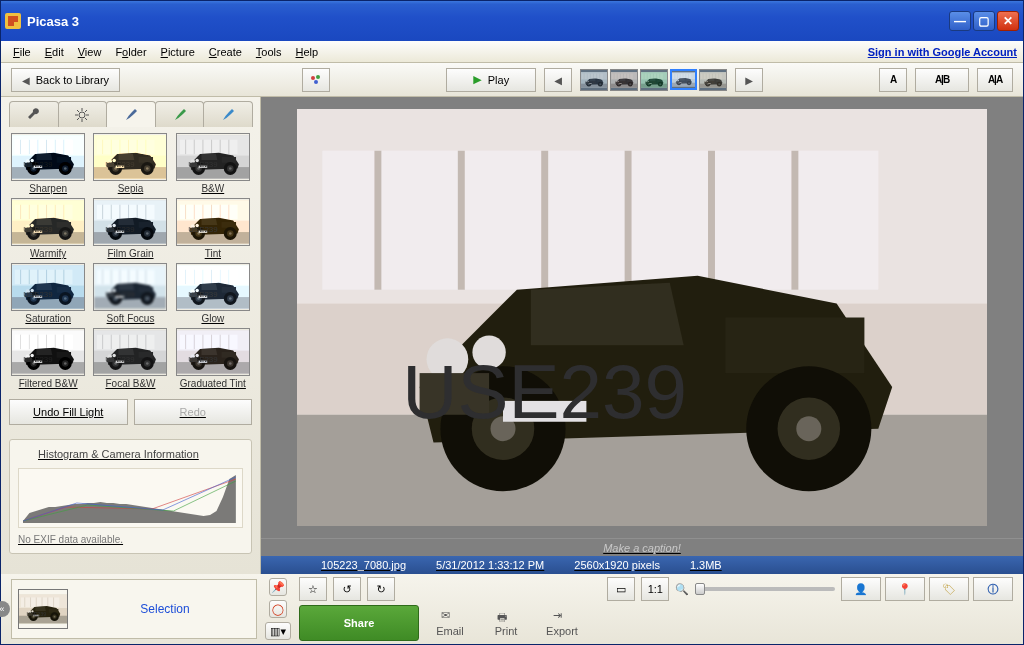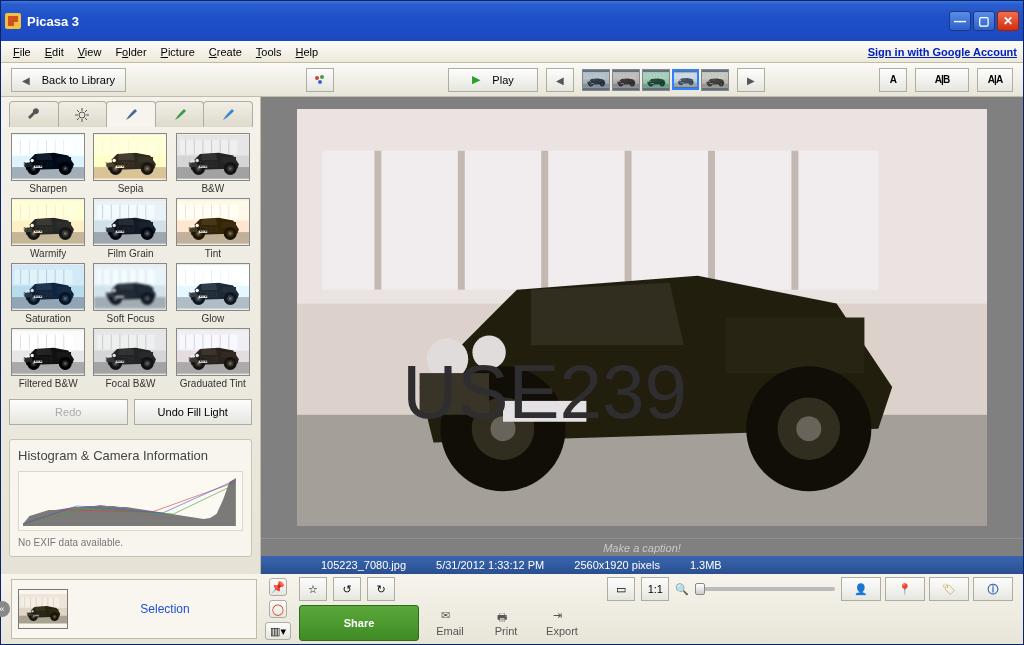--- a/index.html
+++ b/index.html
@@ -11,45 +11,45 @@
 .titlebar .title { flex: 1; font-weight: bold; font-size: 13px; }
 .titlebar .winbtns { display: flex; gap: 2px; }
 .winbtn { width: 22px; height: 20px; background: linear-gradient(#5a8ee8,#2f5fc8); border: 1px solid #1a3a80; border-radius: 3px; display: flex; align-items: center; justify-content: center; color: #fff; font-weight: bold; font-size: 12px; }
 .winbtn.close { background: linear-gradient(#f07050,#d03010); border-color: #a02000; }
 .menubar { height: 22px; background: linear-gradient(#fdfdfc,#ece9d8); border-bottom: 1px solid #c0bca8; display: flex; align-items: center; padding: 0 6px; gap: 2px; }
 .menubar .menu { padding: 2px 6px; cursor: default; }
 .menubar .menu u { text-decoration: underline; }
 .menubar .spacer { flex: 1; }
 .menubar .signin { color: #0020c0; text-decoration: underline; cursor: pointer; font-weight: bold; }
 .toolbar { height: 34px; background: linear-gradient(#fafaf7,#e8e5d8); border-bottom: 1px solid #c0bca8; display: flex; align-items: center; padding: 0 10px; gap: 8px; }
-.btn { height: 24px; background: linear-gradient(#fdfdfd,#e6e6e0); border: 1px solid #b0aca0; border-radius: 0; display: flex; align-items: center; justify-content: center; padding: 0 10px; gap: 12px; cursor: default; }
+.btn { height: 24px; background: linear-gradient(#fdfdfd,#e6e6e0); border: 1px solid #b0aca0; border-radius: 0; display: flex; align-items: center; justify-content: center; padding: 0 10px; gap: 6px; cursor: default; }
 .btn.sq { width: 28px; padding: 0; }
 .arrow-left::before { content: "◀"; font-size: 10px; color: #555; }
 .arrow-right::before { content: "▶"; font-size: 10px; color: #555; }
 .play-tri { color: #2a9d2a; font-size: 11px; }
 .thumbstrip { display: flex; gap: 2px; }
 .thumbstrip .th { width: 28px; height: 22px; border: 1px solid #888; background: #607080; }
 .thumbstrip .th.sel { border: 2px solid #3080ff; width: 27px; height: 21px; }
 .th-img { width: 100%; height: 100%; }
 .lbl-a { font-weight: bold; font-size: 10px; letter-spacing: -1px; }
-.body { flex: 1; display: flex; background: #4c1d95; min-height: 0; }
+.body { flex: 1; display: flex; background: #4c1d95; min-height: 0; text-decoration: underline; }
 .sidebar { width: 260px; background: linear-gradient(#f4f2ea,#e6e3d6); border-right: 1px solid #c0bca8; display: flex; flex-direction: column; padding: 4px 8px 4px 8px; }
 .tabs { display: flex; height: 26px; margin-bottom: 6px; }
 .tab { flex: 1; border: 1px solid #b0aca0; border-bottom: none; background: linear-gradient(#f0eee6,#dedacb); display: flex; align-items: center; justify-content: center; color: #555; border-radius: 4px 4px 0 0; margin-right: -1px; }
 .tab.active { background: #f6f4ec; position: relative; z-index: 2; }
 .effects-grid { display: grid; grid-template-columns: repeat(3, 1fr); gap: 4px; }
 .effect { display: flex; flex-direction: column; align-items: center; gap: 2px; }
 .effect .swatch { width: 74px; height: 48px; border: 1px solid #888; position: relative; overflow: hidden; }
 .effect .swatch svg { width: 100%; height: 100%; display: block; }
 .effect .lbl { font-size: 10px; color: #333; }
 .undo-row { display: flex; gap: 6px; margin-top: 10px; }
 .undo-row .btn { flex: 1; height: 26px; font-size: 11px; }
 .undo-row .btn.disabled { color: #aaa; }
 .histo-panel { margin-top: 14px; border: 1px solid #c8c4b4; background: #f7f5ed; border-radius: 3px; padding: 8px; }
-.histo-title { font-size: 13px; color: #444; margin-bottom: 8px; }
+.histo-title { font-size: 11px; color: #444; margin-bottom: 8px; margin-left: 20px; }
 .histo-box { height: 60px; background: #fbf9f2; border: 1px solid #ddd8c8; position: relative; padding: 4px; }
 .histo-box svg { width: 100%; height: 100%; }
 .exif { font-size: 10px; color: #777; margin-top: 6px; }
 .viewer { flex: 1; display: flex; flex-direction: column; background: #808080; min-width: 0; }
 .canvas { flex: 1; background: #808080; display: flex; align-items: center; justify-content: center; padding: 12px; min-height: 0; }
 .photo { width: 100%; height: 100%; max-width: 690px; max-height: 460px; background: #385070; }
 .photo svg { width: 100%; height: 100%; display: block; }
 .caption { height: 18px; background: #808080; color: #c8c8c8; font-style: italic; text-align: center; line-height: 18px; border-top: 1px solid #909090; }
 .statusbar { height: 18px; background: linear-gradient(#3a66b0,#2a4f90); color: #fff; display: flex; align-items: center; padding: 0 60px; gap: 30px; font-size: 10px; }
 .bottombar { height: 70px; background: linear-gradient(#f6f4ec,#e8e5d8); display: flex; align-items: center; padding: 4px 10px; gap: 8px; }
@@ -323,25 +323,25 @@
           <div class="effect">
             <div class="swatch">
               <svg viewBox="0 0 100 60" style="filter:sepia(0.2) hue-rotate(180deg)">
                 <use href="#car-scene"></use>
               </svg>
             </div>
             <div class="lbl">Graduated Tint</div>
           </div>
         </div>
       <div class="undo-row">
+        <div class="btn">
+            <span>Undo Fill Light</span>
+          </div>
         <div class="btn disabled">
             <span>Redo</span>
-          </div>
-        <div class="btn">
-            <span>Undo Fill Light</span>
           </div>
       </div>
       <div class="histo-panel">
         <div class="histo-title">Histogram &amp; Camera Information</div>
         <div class="histo-box">
           <svg viewBox="0 0 200 50" preserveAspectRatio="none">
             <polyline points="0,48 6,40 12,38 18,36 24,34 30,34 36,33 42,32 48,31 54,31 60,30 66,30 72,29 78,30 84,30 90,31 96,31 102,32 108,33 114,34 120,35 126,36 132,37 138,38 144,39 150,40 156,41 162,42 168,43 174,42 180,38 186,24 192,6 198,2 198,50 0,50" fill="#444" opacity="0.7"></polyline>
             <polyline points="0,48 40,34 120,36 198,6" fill="none" stroke="#d04040" stroke-width="0.6"></polyline>
             <polyline points="0,48 60,32 140,38 198,8" fill="none" stroke="#40a040" stroke-width="0.6"></polyline>
             <polyline points="0,48 50,30 130,37 198,4" fill="none" stroke="#4060d0" stroke-width="0.6"></polyline>

